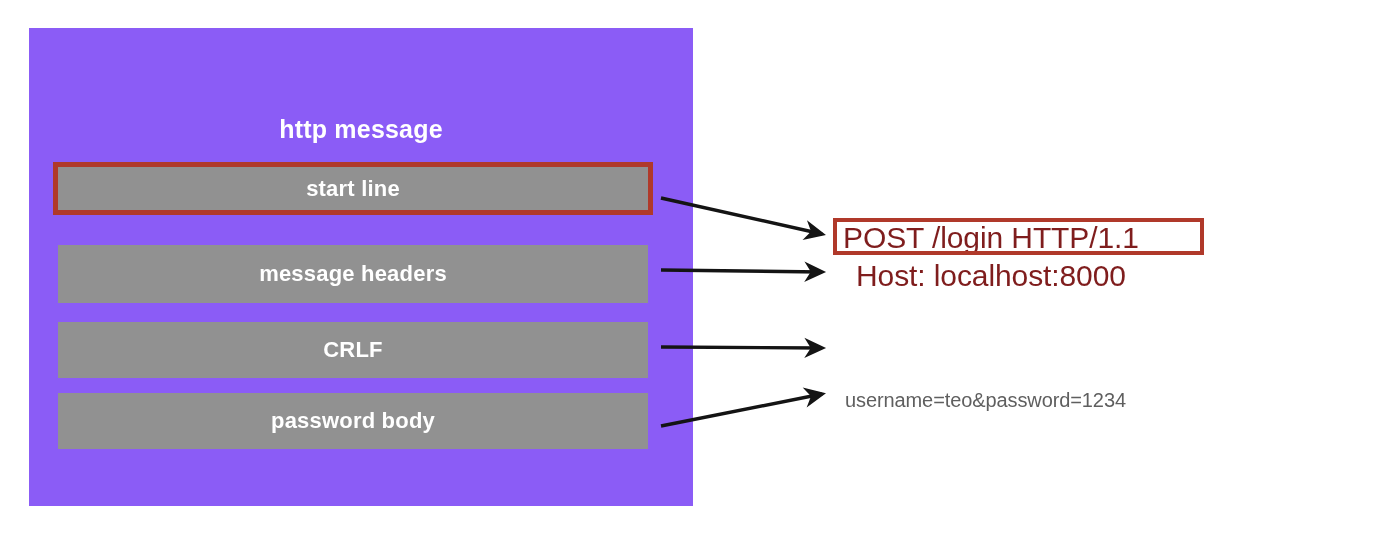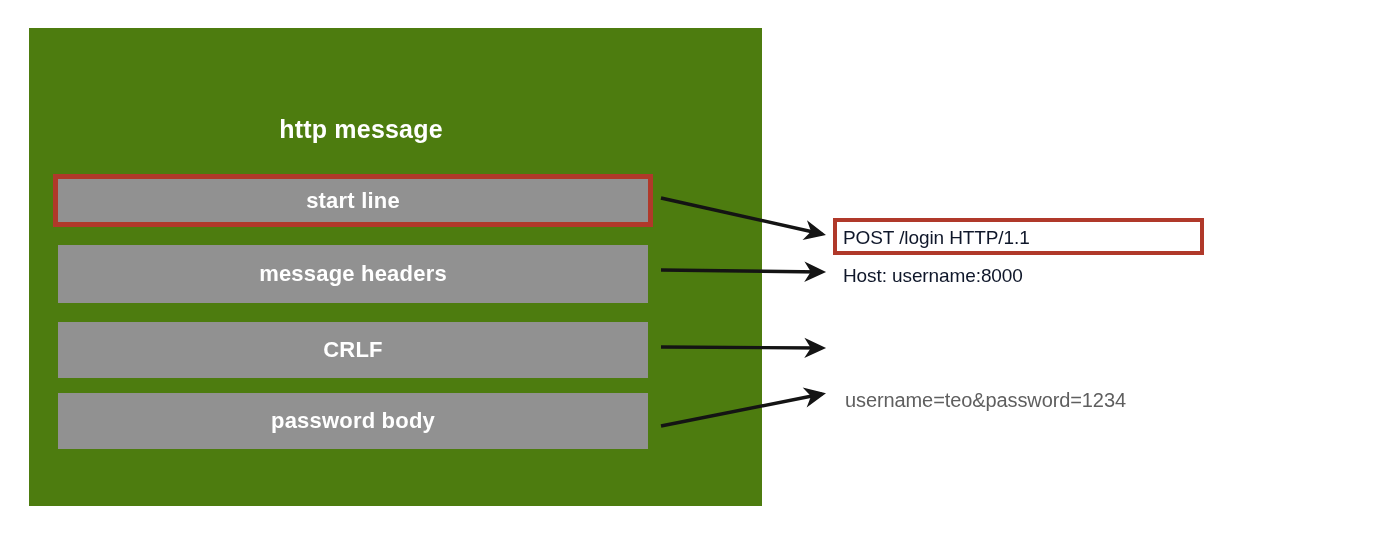--- a/index.html
+++ b/index.html
@@ -14,23 +14,23 @@
     overflow: hidden;
     font-family: "Liberation Sans", sans-serif;
     -webkit-font-smoothing: antialiased;
   }
 
   
   #message-panel {
     position: absolute;
     left: 29px;
     top: 28px;
-    width: 733px;
+    width: 664px;
     height: 478px;
-    background: #4d7c0f;
+    background: #8b5cf6;
   }
 
   #panel-title {
     position: absolute;
     left: 0;
     top: 84px;
     width: 664px;
     text-align: center;
     color: #ffffff;
     font-size: 25px;
@@ -49,21 +49,20 @@
     font-weight: bold;
     display: flex;
     align-items: center;
     justify-content: center;
     letter-spacing: 0.2px;
     box-sizing: border-box;
   }
   .part-box.highlight {
     outline: 5px solid #b0392a;
     outline-offset: 0px;
-    margin-top: 12px;
   }
 
   #part-box-0 { top: 139px; height: 43px; }
   #part-box-1 { top: 217px; height: 58px; }
   #part-box-2 { top: 294px; height: 56px; }
   #part-box-3 { top: 365px; height: 56px; }
 
   
   #arrow-layer {
     position: absolute;
@@ -74,25 +73,26 @@
     pointer-events: none;
   }
 
   
   #raw-message {
     position: absolute;
     left: 843px;
     top: 219px;
   }
   .raw-line {
-    color: #0f172a;
-    font-size: 19px;
+    color: #7f1d1d;
+    font-size: 30px;
     line-height: 38px;
     white-space: pre;
     letter-spacing: -0.1px;
+    text-align: center;
   }
   #raw-start-line {
     position: absolute;
     left: 833px;
     top: 218px;
     width: 371px;
     height: 37px;
     border: 4px solid #b0392a;
     box-sizing: border-box;
     pointer-events: none;
@@ -147,18 +147,18 @@
 
   <line x1="661" y1="270" x2="822" y2="272" stroke="#141414" stroke-width="3.4" marker-end="url(#ah)"></line>
 
   <line x1="661" y1="347" x2="822" y2="348" stroke="#141414" stroke-width="3.4" marker-end="url(#ah)"></line>
 
   <line x1="661" y1="426" x2="822" y2="394" stroke="#141414" stroke-width="3.4" marker-end="url(#ah)"></line>
 </svg>
 
 <div id="raw-message">
   <div class="raw-line" id="raw-line-start">POST /login HTTP/1.1</div>
-  <div class="raw-line">Host: username:8000</div>
+  <div class="raw-line">Host: localhost:8000</div>
 </div>
 
 <div id="raw-start-line"></div>
 
 <div id="raw-body">username=teo&amp;password=1234</div>
 
 </body></html>

